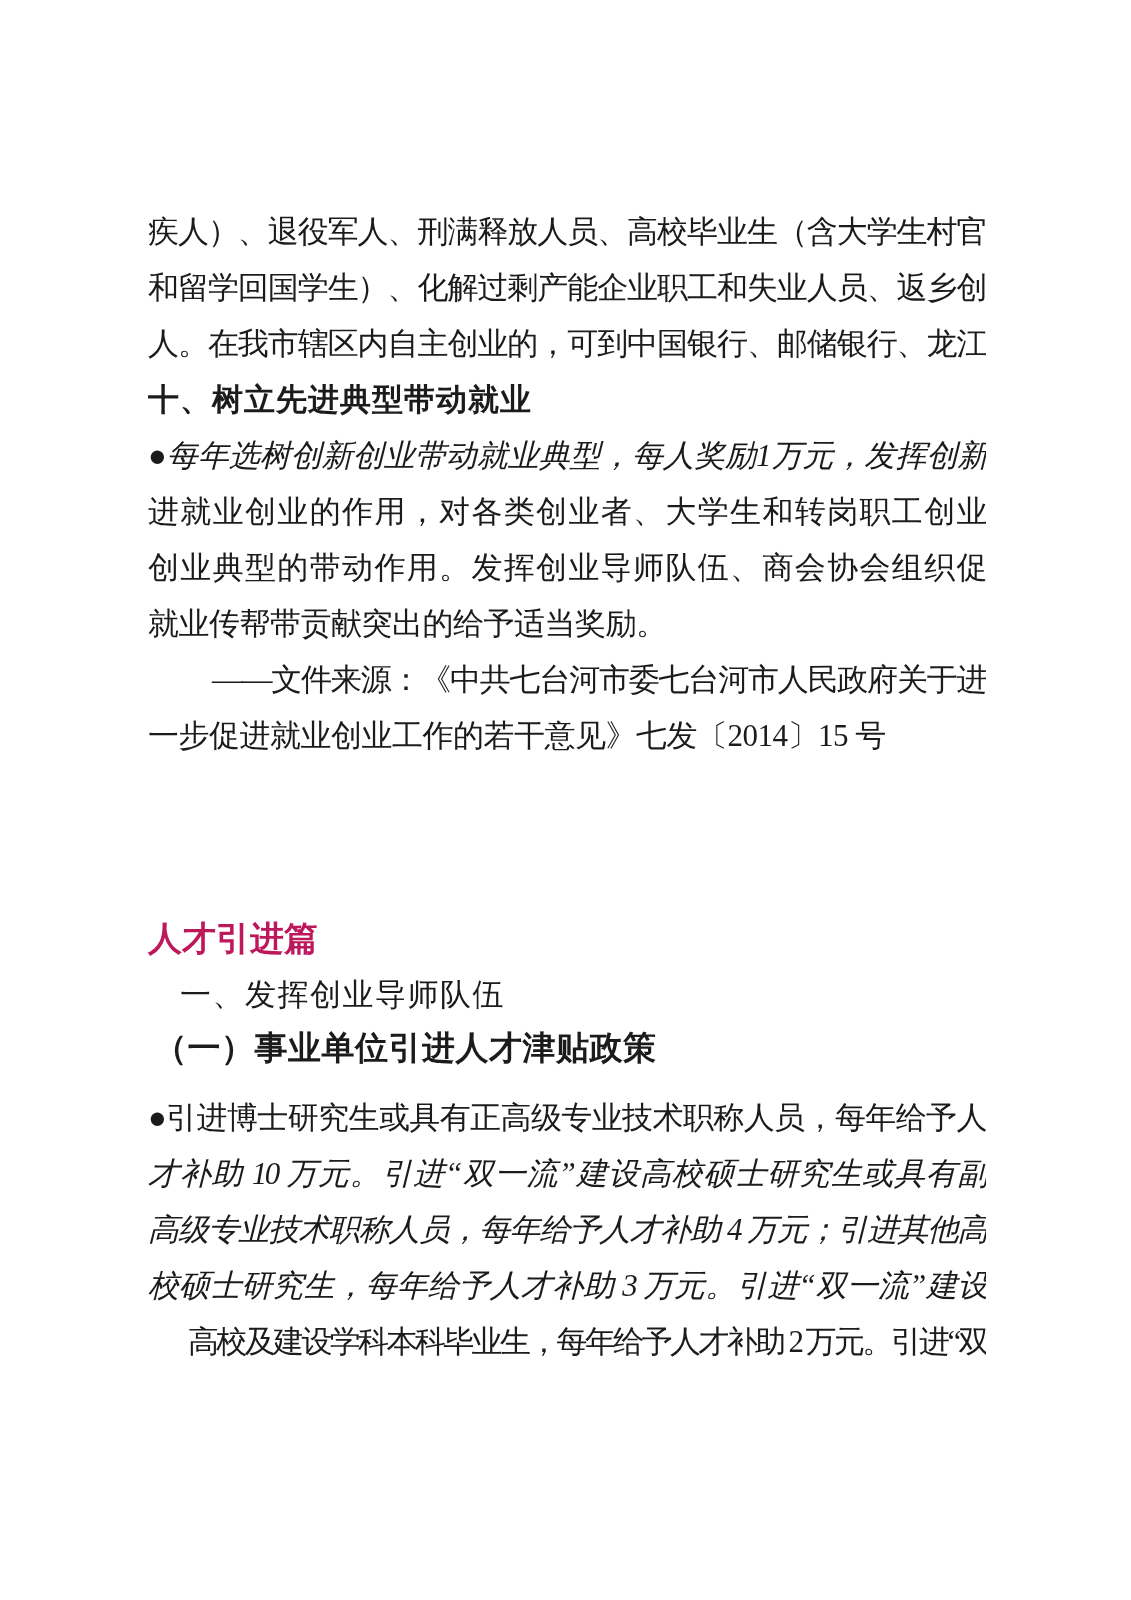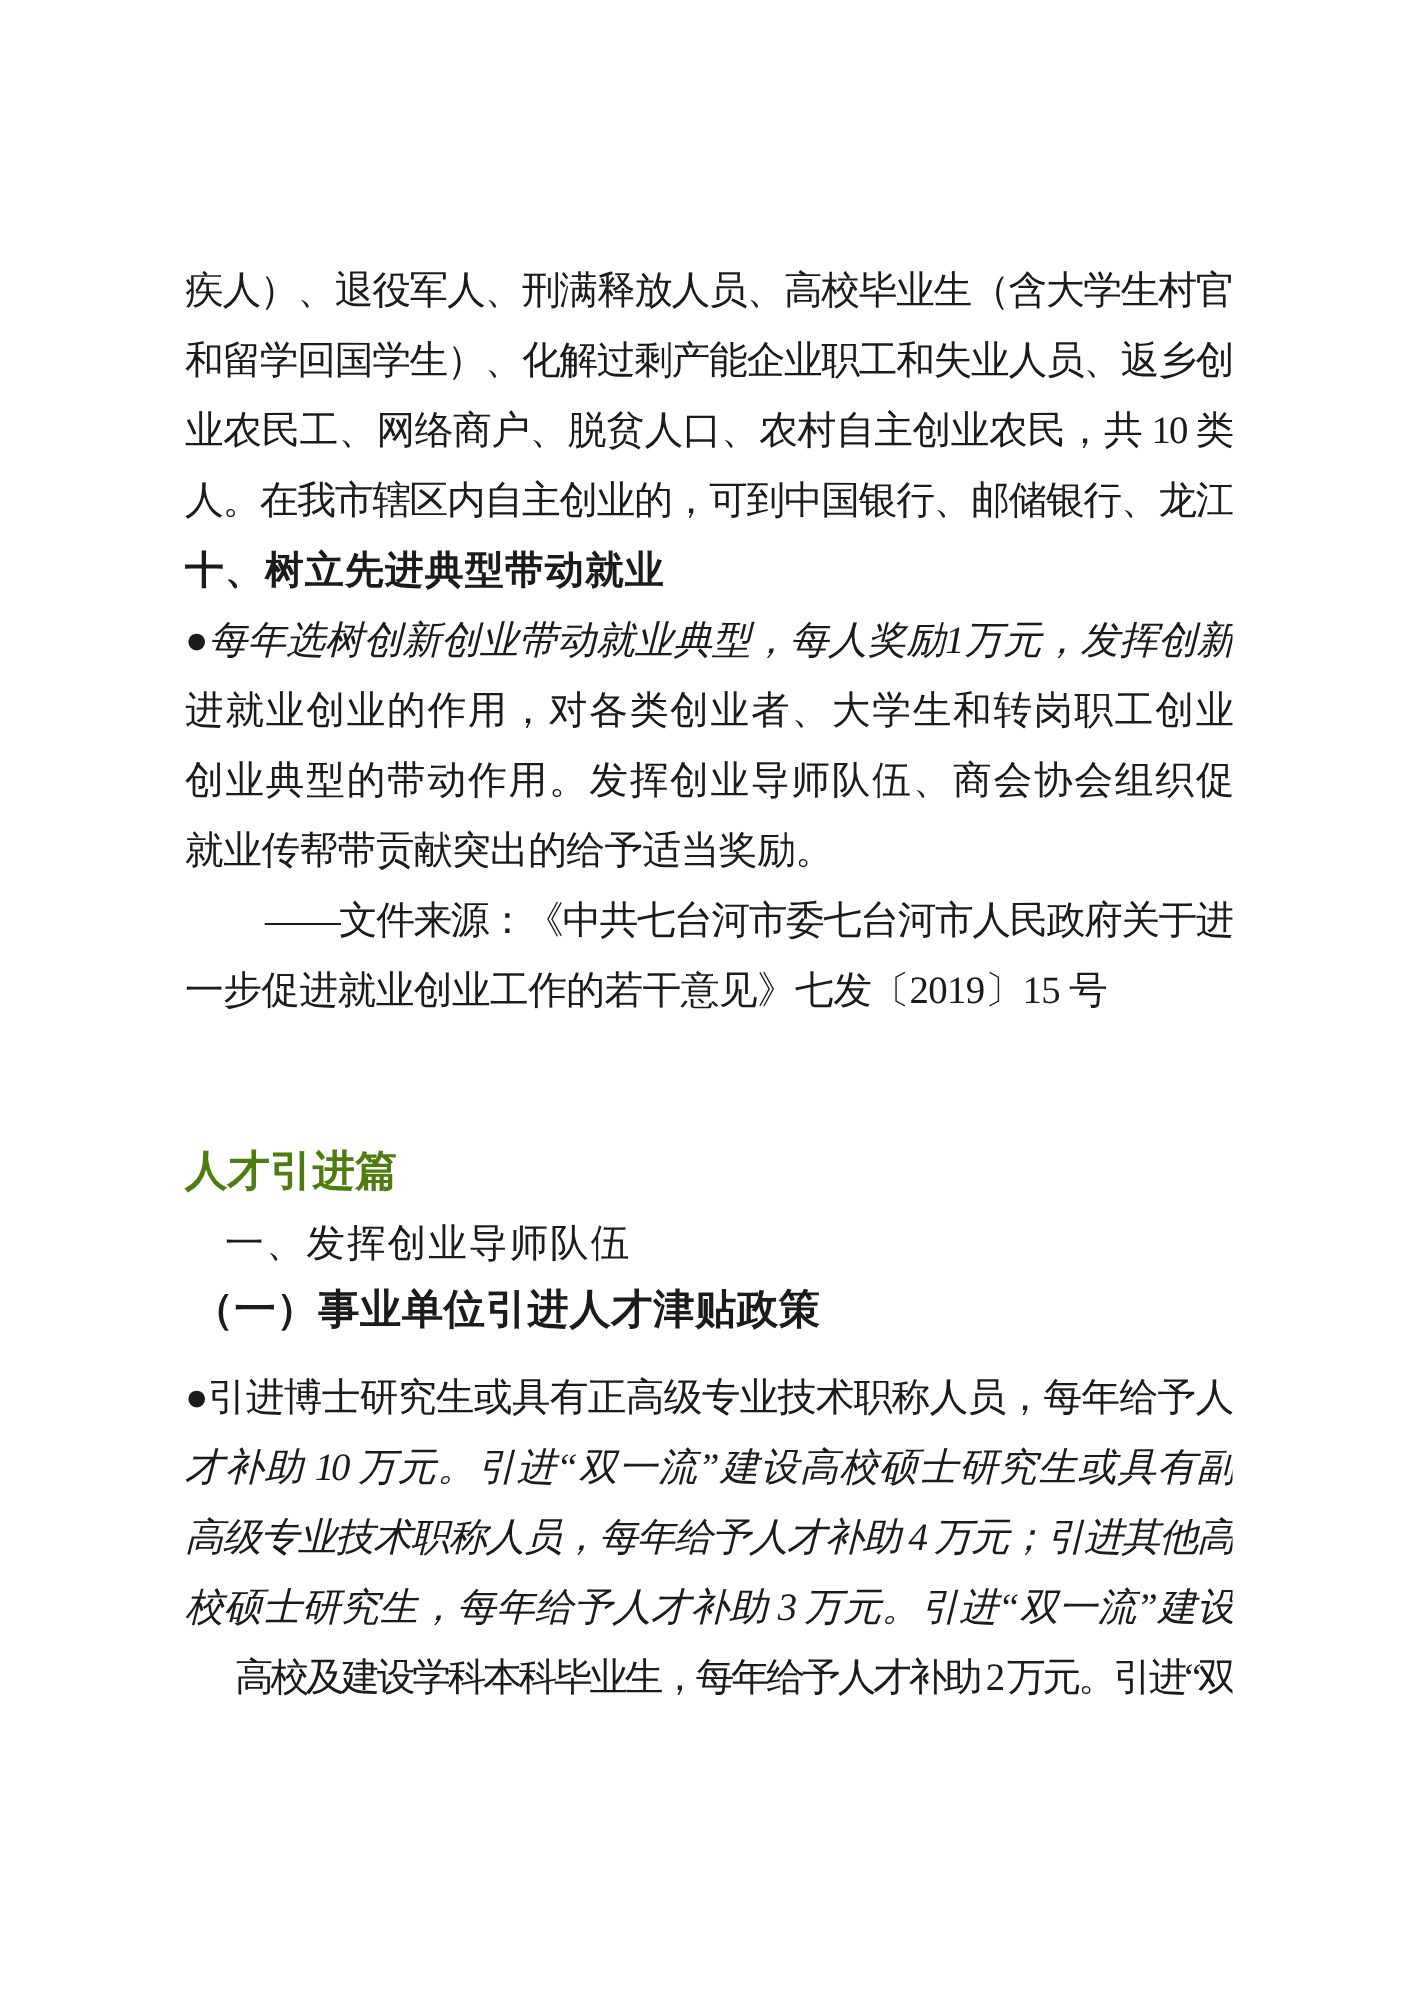--- a/index.html
+++ b/index.html
@@ -51,25 +51,25 @@
     font-weight: bold;
     letter-spacing: 1px;
   }
   .ind2 { text-indent: 64px; }
   
   .h-main {
     position: absolute;
     left: 148px;
     top: 912px;
     width: 838px;
-    font-family: Liberation Serif, serif;
+    font-family: Liberation Sans, sans-serif;
     font-weight: bold;
     font-size: 34px;
     line-height: 52px;
-    color: #4d7c0f;
+    color: #be185d;
     white-space: nowrap;
   }
   .h-sub1 {
     position: absolute;
     left: 148px;
     top: 967px;
     width: 838px;
     font-size: 31px;
     line-height: 56px;
     text-indent: 32px;
@@ -90,29 +90,28 @@
   }
 </style>
 </head>
 <body>
 
 <div class="page">
 
   <div class="text-block-a">
     <div class="ln j">疾人）、退役军人、刑满释放人员、高校毕业生（含大学生村官</div>
     <div class="ln j">和留学回国学生）、化解过剩产能企业职工和失业人员、返乡创</div>
-    <div class="ln j">业农民工、网络商户、脱贫人口、农村自主创业农民，共 10 类</div>
     <div class="ln j">人。在我市辖区内自主创业的，可到中国银行、邮储银行、龙江</div>
     <div class="ln head-kai">十、树立先进典型带动就业</div>
     <div class="ln j tight">●每年选树创新创业带动就业典型，每人奖励1万元，发挥创新</div>
     <div class="ln j">进就业创业的作用，对各类创业者、大学生和转岗职工创业</div>
     <div class="ln j">创业典型的带动作用。发挥创业导师队伍、商会协会组织促</div>
     <div class="ln">就业传帮带贡献突出的给予适当奖励。</div>
     <div class="ln j ind2">——文件来源：《中共七台河市委七台河市人民政府关于进</div>
-    <div class="ln">一步促进就业创业工作的若干意见》七发〔2019〕15 号</div>
+    <div class="ln">一步促进就业创业工作的若干意见》七发〔2014〕15 号</div>
   </div>
 
   <div class="h-main">人才引进篇</div>
 
   <div class="h-sub1">一、发挥创业导师队伍</div>
   <div class="h-sub2">（一）事业单位引进人才津贴政策</div>
 
   <div class="text-block-d">
     <div class="ln j">●引进博士研究生或具有正高级专业技术职称人员，每年给予人</div>
     <div class="ln j tight">才补助 10 万元。引进“双一流”建设高校硕士研究生或具有副</div>

